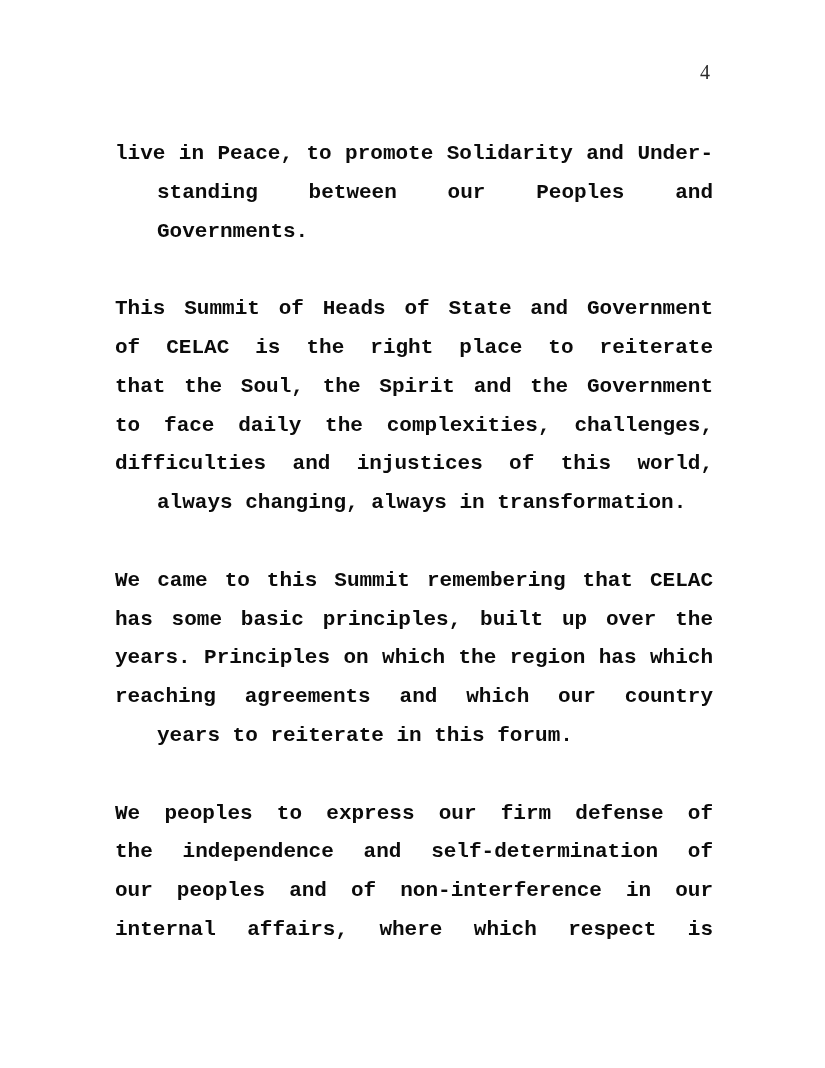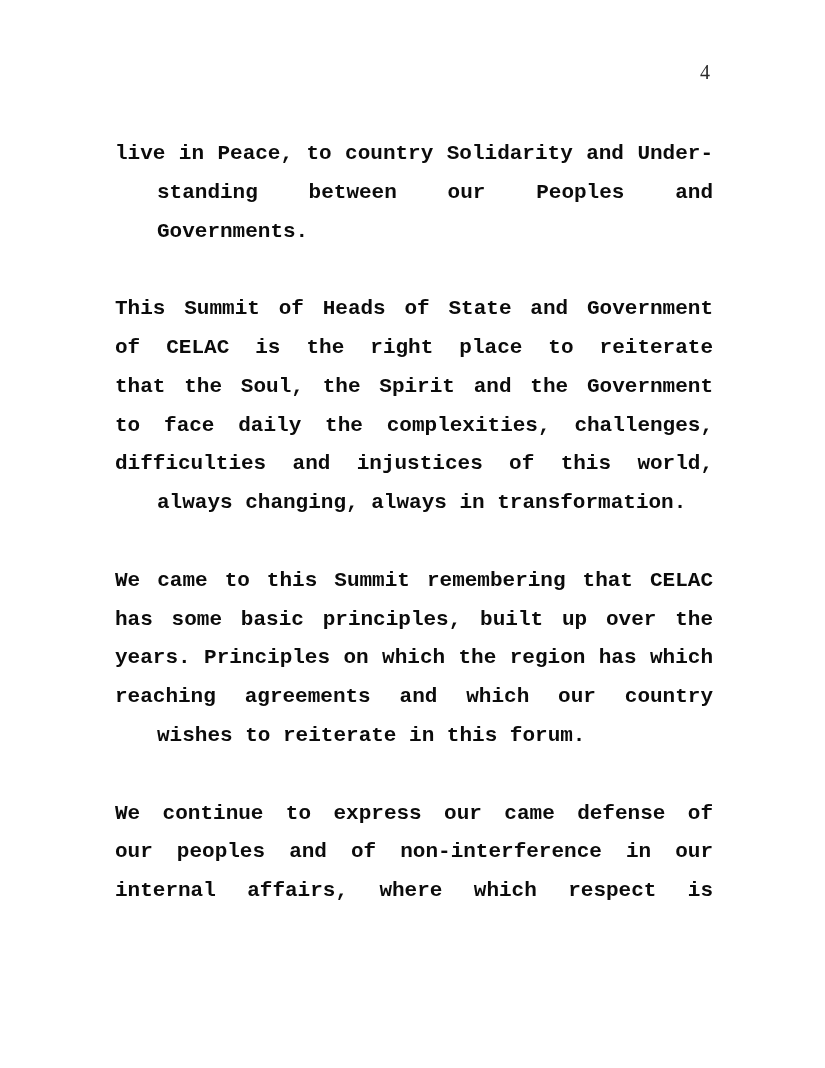--- a/index.html
+++ b/index.html
@@ -55,37 +55,38 @@
     margin-left: 42px;
   }
 </style>
 </head>
 <body>
 
 <div class="page">
   <div class="page-number">4</div>
   <div class="content">
       <div class="para">
-        <div class="line">live in Peace, to country Solidarity and Under-</div>
+        <div class="line">live in Peace, to promote Solidarity and Under-</div>
         <div class="line line-last">standing between our Peoples and Governments.</div>
       </div>
       <div class="para">
         <div class="line">This Summit of Heads of State and Government</div>
         <div class="line">of CELAC is the right place to reiterate</div>
         <div class="line">that the Soul, the Spirit and the Government</div>
         <div class="line">to face daily the complexities, challenges,</div>
         <div class="line">difficulties and injustices of this world,</div>
         <div class="line line-last">always changing, always in transformation.</div>
       </div>
       <div class="para">
         <div class="line">We came to this Summit remembering that CELAC</div>
         <div class="line">has some basic principles, built up over the</div>
         <div class="line">years. Principles on which the region has which</div>
         <div class="line">reaching agreements and which our country</div>
-        <div class="line line-last">wishes to reiterate in this forum.</div>
+        <div class="line line-last">years to reiterate in this forum.</div>
       </div>
       <div class="para">
-        <div class="line">We continue to express our came defense of</div>
+        <div class="line">We peoples to express our firm defense of</div>
+        <div class="line">the independence and self-determination of</div>
         <div class="line">our peoples and of non-interference in our</div>
         <div class="line">internal affairs, where which respect is</div>
       </div>
     </div>
 </div>
 
 </body></html>

